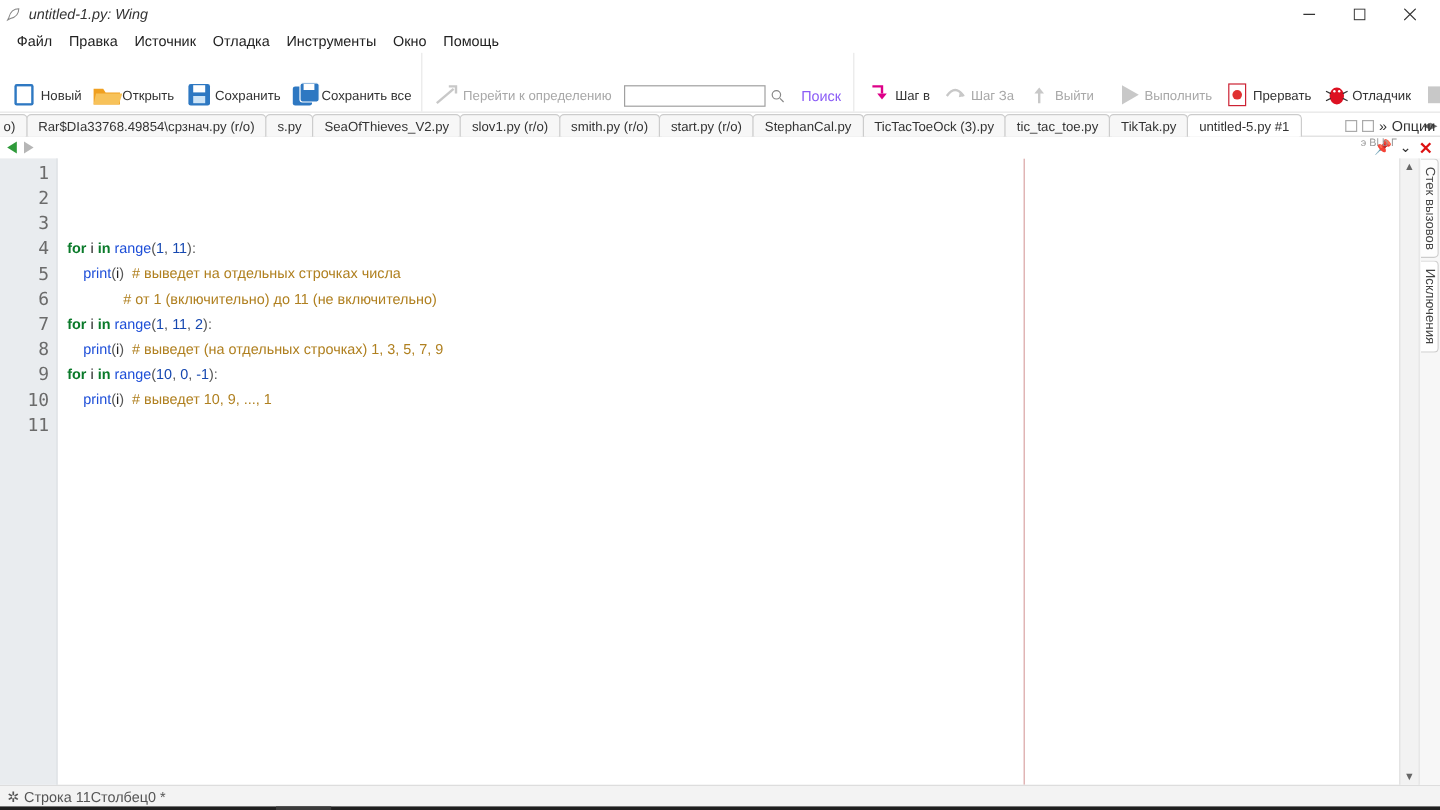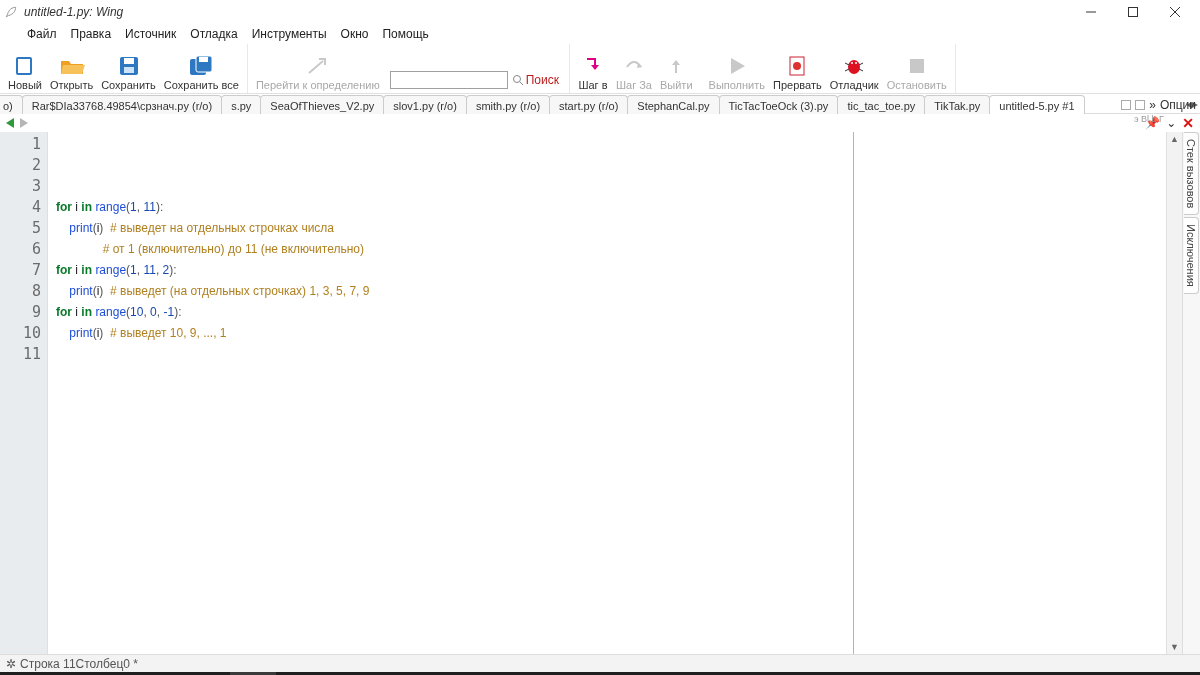--- a/index.html
+++ b/index.html
@@ -3,25 +3,25 @@
 <meta charset="utf-8">
 <style>
 *{box-sizing:border-box;margin:0;padding:0;font-family:"Segoe UI",Tahoma,sans-serif;font-size:12px;}
 html,body{width:1200px;height:675px;overflow:hidden;background:#fff;}
 .titlebar{height:24px;display:flex;align-items:center;padding:0 4px;background:#fff;font-style:italic;}
 .titlebar .feather{width:14px;height:14px;margin-right:6px;}
 .titlebar .title{flex:0 0 auto;color:#333;}
 .titlebar .spacer{flex:1;}
 .winbtn{width:42px;height:24px;display:flex;align-items:center;justify-content:center;color:#333;}
 .winbtn svg{width:10px;height:10px;}
-.menubar{height:20px;display:flex;align-items:center;gap:2px;padding:0 21px;background:#fff;border-bottom:1px solid transparent;}
+.menubar{height:20px;display:flex;align-items:center;gap:2px;padding:0 8px;background:#fff;border-bottom:1px solid transparent;}
 .menubar .mi{padding:1px 6px;color:#222;}
 .toolbar{height:50px;display:flex;align-items:stretch;background:#fff;border-bottom:1px solid #e1e1e1;}
 .tgrp{display:flex;align-items:flex-end;border-right:1px solid #e8e8e8;padding:2px 4px 0;}
-.tbtn{display:flex;flex-direction:column;align-items:center;justify-content:flex-start;padding:0 4px 2px;min-width:38px;}
+.tbtn{display:flex;flex-direction:row;align-items:center;justify-content:flex-start;padding:0 4px 2px;min-width:38px;}
 .tbtn .lbl{font-size:11px;color:#333;white-space:nowrap;margin-top:1px;}
 .tbtn.dis .lbl{color:#a8a8a8;}
 .ticon{width:26px;height:24px;display:flex;align-items:center;justify-content:center;}
 .searchbox{display:flex;align-items:center;margin:0 6px 4px;}
 .searchbox input{width:118px;height:18px;border:1px solid #a0a0a0;padding:0 3px;font-size:11px;}
 .searchbox .mag{margin-left:4px;color:#888;display:flex;align-items:center;}
 .tabs-row{height:20px;display:flex;align-items:stretch;background:#fff;border-bottom:1px solid #ddd;position:relative;}
 .tab{padding:2px 9px 0;border:1px solid #ccc;border-bottom:none;border-top-left-radius:4px;border-top-right-radius:4px;background:#f7f7f7;color:#333;font-size:11px;white-space:nowrap;margin-right:-1px;display:flex;align-items:center;position:relative;top:1px;}
 .tab.partial{border-left:none;border-top-left-radius:0;padding-left:3px;}
 .tab.active{background:#fff;font-weight:400;z-index:2;}
@@ -150,21 +150,21 @@
         <div class="lbl">Перейти к определению</div>
       </div>
     <div class="searchbox">
       <input type="text" style="">
       <span class="mag">
           <svg width="12" height="12" viewBox="0 0 12 12">
             <circle cx="5" cy="5" r="3.5" fill="none" stroke="#888"></circle>
             <line x1="8" y1="8" x2="11" y2="11" stroke="#888"></line>
           </svg>
         </span>
-      <span class="lbl" style="color:#b91c1c;margin-left:2px;">Поиск</span>
+      <span class="lbl" style="color:#8b5cf6;margin-left:14px;">Поиск</span>
     </div>
   </div>
   <div class="tgrp" style="border-right:none;">
     <div class="tbtn">
         <div class="ticon">
           <svg width="20" height="22">
             <path d="M4 4 h8 v6" fill="none" stroke="#d08" stroke-width="2"></path>
             <path d="M8 10 l4 5 l4-5" fill="#d08"></path>
           </svg>
         </div>

